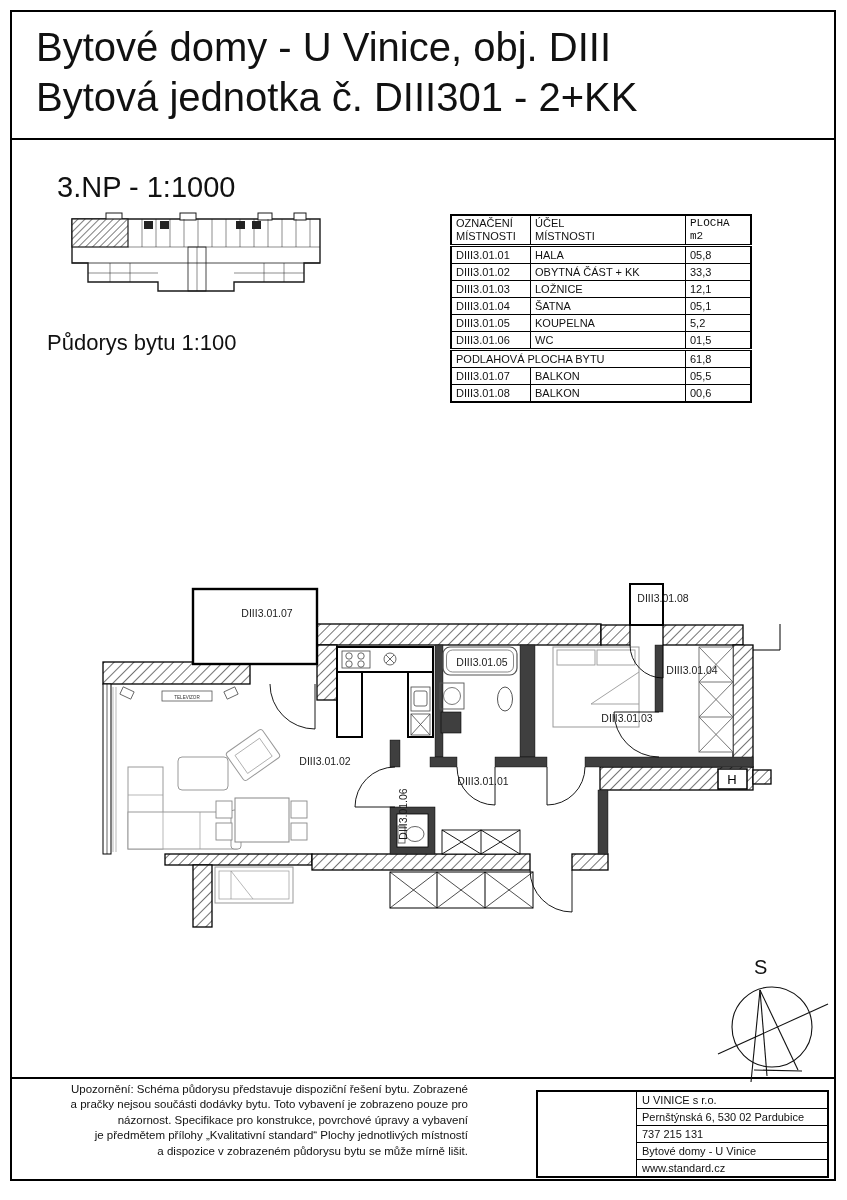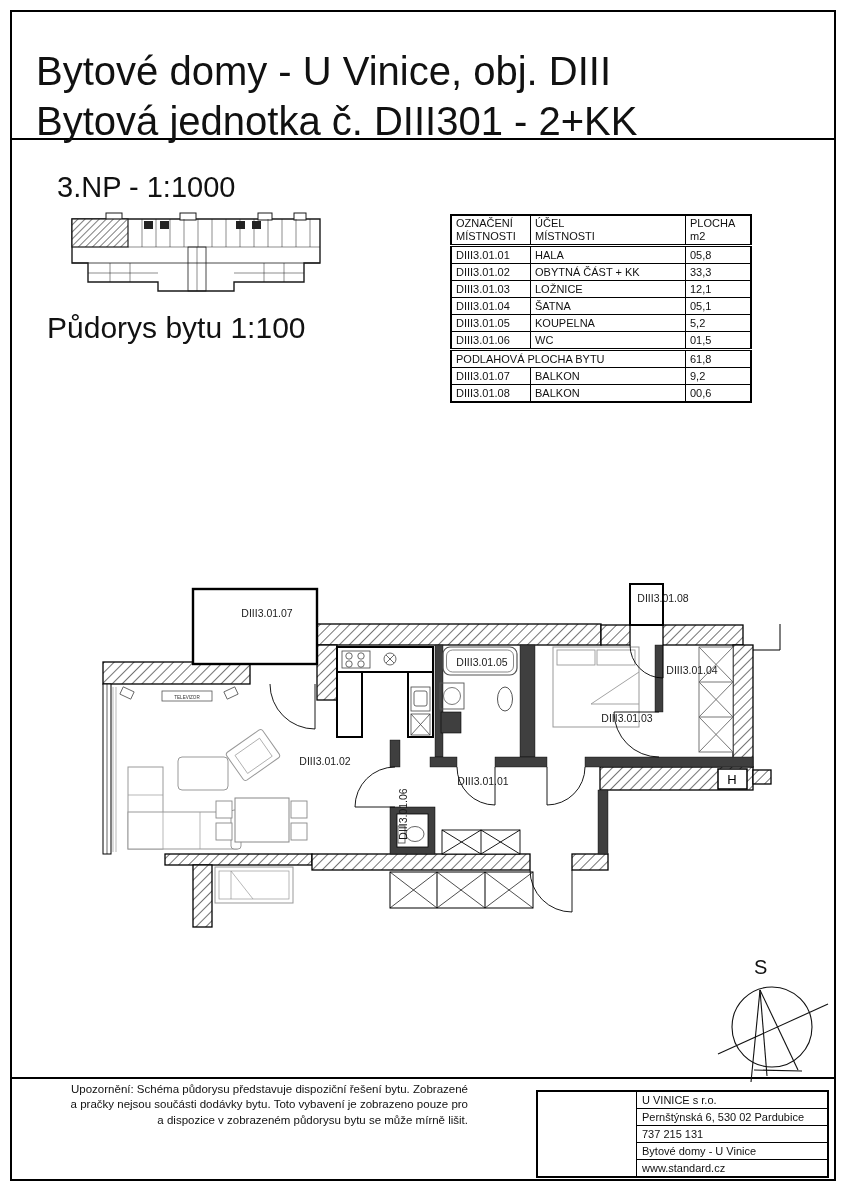--- a/index.html
+++ b/index.html
@@ -1,29 +1,29 @@
 <!DOCTYPE html>
 <html><head>
 <meta charset="utf-8">
 <style>
   html,body{margin:0;padding:0;background:#fff;}
   #sheet{position:relative;width:847px;height:1200px;background:#fff;overflow:hidden;
          font-family:"Liberation Sans",sans-serif;color:#111;}
   .abs{position:absolute;}
   .page-frame{left:10px;top:10px;width:826px;height:1171px;border:2px solid #000;box-sizing:border-box;}
   .sep{background:#000;height:2px;width:826px;left:10px;}
-  .title-block{left:36px;top:22px;font-size:40px;line-height:50px;letter-spacing:0px;white-space:nowrap;margin-top:24px;}
+  .title-block{left:36px;top:22px;font-size:40px;line-height:50px;letter-spacing:0px;white-space:nowrap;}
   .np-label{left:57px;top:156px;font-size:29px;margin-top:15px;}
-  .pudorys-label{left:47px;top:311px;font-size:30px;}
+  .pudorys-label{left:47px;top:330px;font-size:22px;}
   
   .rooms-table{left:450px;top:214px;border-collapse:collapse;border:2px solid #000;
                font-size:11px;table-layout:fixed;}
   .rooms-table td,.rooms-table th{border:1px solid #000;padding:1px 4px;text-align:left;
                font-weight:normal;line-height:13px;height:14px;overflow:hidden;white-space:nowrap;}
-  .rooms-table .c1{width:70px;} .rooms-table .c2{width:146px;} .rooms-table .c3{width:56px;}
+  .rooms-table .c1{width:70px;} .rooms-table .c2{width:146px;} .rooms-table .c3{width:56px;font-family:Liberation Mono, monospace;}
   .rooms-table tr.hdr th{border-bottom:3px double #000;}
   .rooms-table tr.dbl td{border-bottom:3px double #000;}
   
   .disclaimer{left:28px;top:1082px;width:440px;font-size:11.5px;line-height:15.4px;text-align:right;}
   .company-table{left:536px;top:1090px;border-collapse:collapse;border:2px solid #000;font-size:11px;}
   .company-table td{border:1px solid #000;padding:1px 5px;height:14px;line-height:13px;white-space:nowrap;}
   .company-table .stamp{width:88px;}
   .company-table .info{width:180px;}
   svg text{font-family:"Liberation Sans",sans-serif;}
 </style>
@@ -138,21 +138,21 @@
           <td>WC</td>
           <td>01,5</td>
     </tr>
     <tr>
       <td colspan="2">PODLAHOVÁ PLOCHA BYTU</td>
           <td>61,8</td>
     </tr>
     <tr>
       <td>DIII3.01.07</td>
           <td>BALKON</td>
-          <td>9,2</td>
+          <td>05,5</td>
     </tr>
     <tr>
       <td>DIII3.01.08</td>
           <td>BALKON</td>
           <td>00,6</td>
     </tr>
   </tbody>
     </table>
 
   <svg class="abs" style="left:85px;top:552px;" width="700" height="400" viewBox="0 0 700 400">
@@ -354,20 +354,22 @@
       <line x1="50" y1="38" x2="41" y2="130"></line>
       <line x1="50" y1="38" x2="57" y2="124"></line>
       <line x1="50" y1="38" x2="88" y2="118"></line>
       <line x1="44" y1="118" x2="92" y2="119"></line>
     </g>
   </svg>
 
   <div class="abs disclaimer">
     <div>Upozornění: Schéma půdorysu představuje dispoziční řešení bytu. Zobrazené</div>
     <div>a pračky nejsou součásti dodávky bytu. Toto vybavení je zobrazeno pouze pro</div>
+    <div>názornost. Specifikace pro konstrukce, povrchové úpravy a vybavení</div>
+    <div>je předmětem přílohy „Kvalitativní standard“ Plochy jednotlivých místností</div>
     <div>a dispozice v zobrazeném půdorysu bytu se může mírně lišit.</div>
   </div>
 
   <table class="abs company-table">
     <tbody>
         <tr>
       <td class="stamp" rowspan="5"></td>
       <td class="info">U VINICE s r.o.</td>
     </tr>
     <tr>

